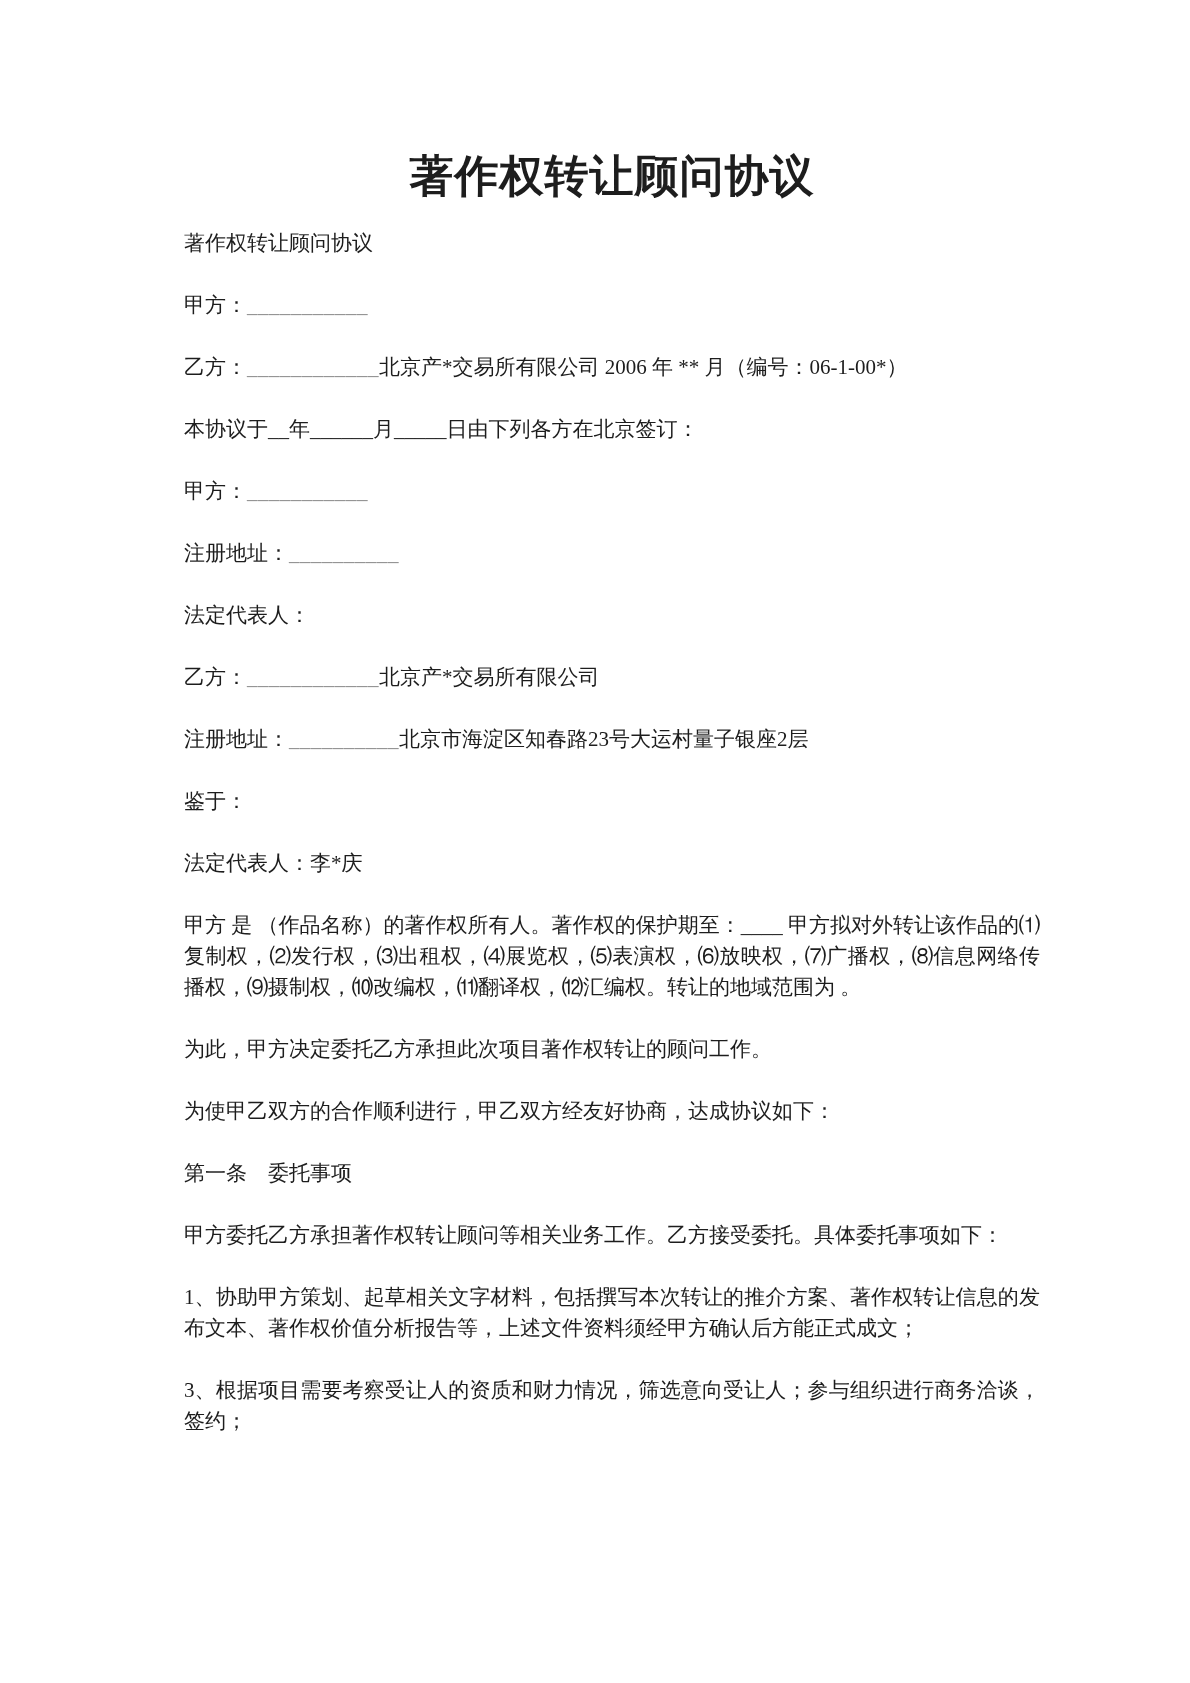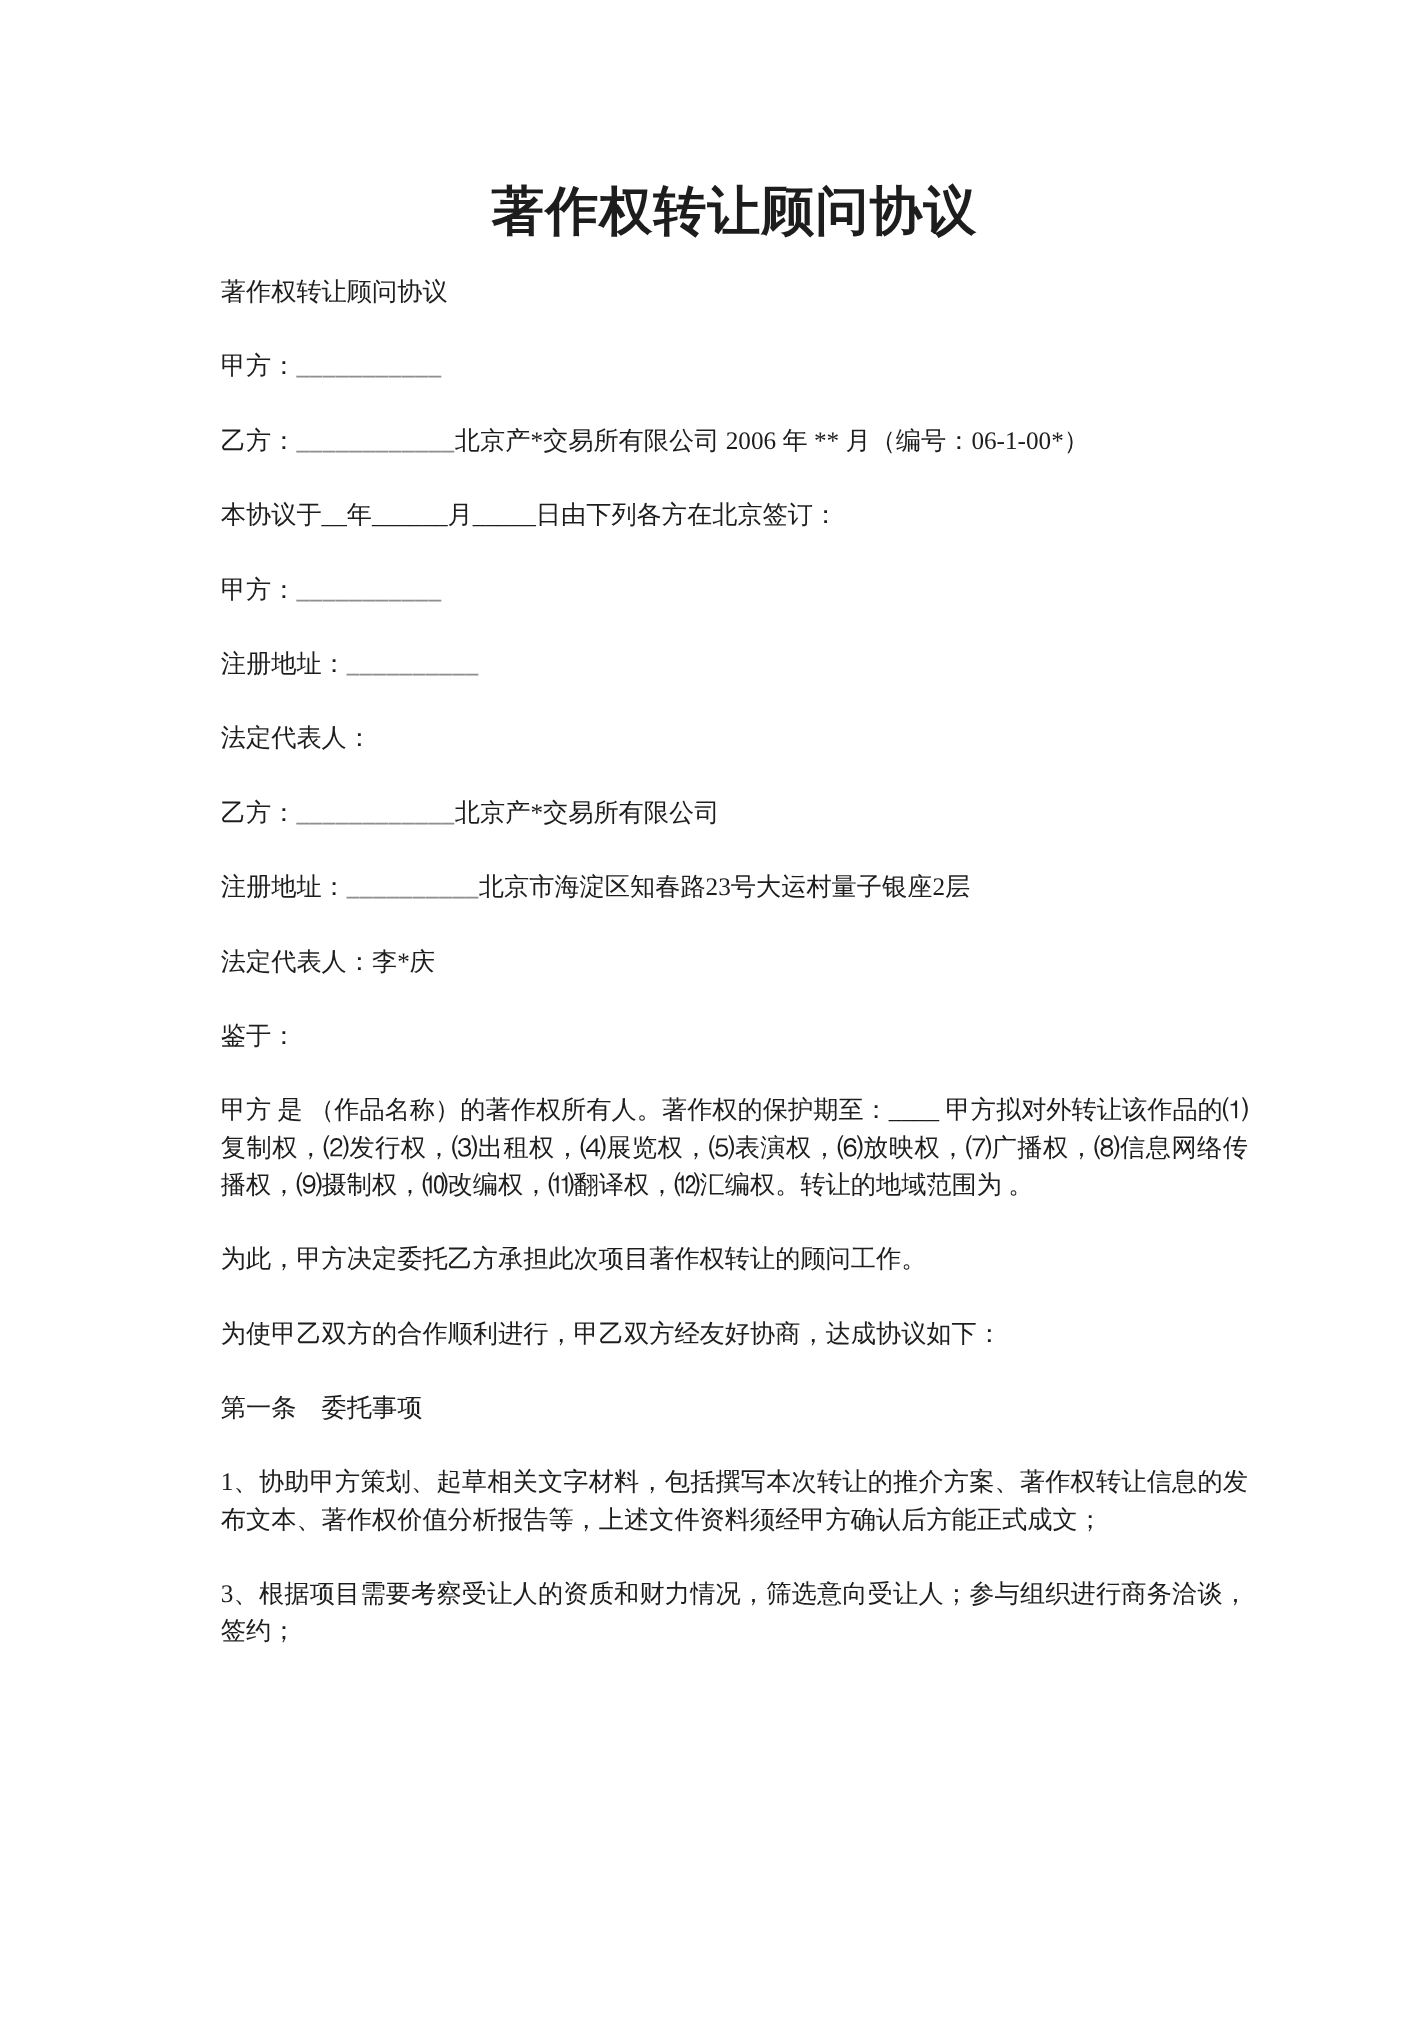--- a/index.html
+++ b/index.html
@@ -31,42 +31,42 @@
   .doc p {
     margin: 0 0 31px 0;
     font-size: 21px;
     line-height: 31px;
     text-align: justify;
     word-break: break-all;
   }
   .blank {
     color: #8f8f8f;
     letter-spacing: 0.5px;
-    font-weight: bold;
   }
 </style>
 </head>
 <body style="background: rgb(255, 255, 255); color: rgb(29, 29, 29);">
 
 <div class="page">
   <div class="doc">
     <h1 class="title">著作权转让顾问协议</h1>
     <div id="paragraphs">
         <p><span>著作权转让顾问协议</span></p>
         <p><span>甲方：</span><span class="blank" style="color: rgb(143, 143, 143);">___________</span></p>
         <p><span>乙方：</span><span class="blank" style="color: rgb(143, 143, 143);">____________</span><span>北京产*交易所有限公司 2006 年 ** 月（编号：06-1-00*）</span></p>
         <p><span>本协议于__年______月_____日由下列各方在北京签订：</span></p>
         <p><span>甲方：</span><span class="blank" style="color: rgb(143, 143, 143);">___________</span></p>
         <p><span>注册地址：</span><span class="blank" style="color: rgb(143, 143, 143);">__________</span></p>
         <p><span>法定代表人：</span></p>
         <p><span>乙方：</span><span class="blank" style="color: rgb(143, 143, 143);">____________</span><span>北京产*交易所有限公司</span></p>
         <p><span>注册地址：</span><span class="blank" style="color: rgb(143, 143, 143);">__________</span><span>北京市海淀区知春路23号大运村量子银座2层</span></p>
+        <p><span>鉴于：</span></p>
         <p><span>法定代表人：李*庆</span></p>
-        <p><span>鉴于：</span></p>
         <p><span>甲方 是 （作品名称）的著作权所有人。著作权的保护期至：____ 甲方拟对外转让该作品的⑴复制权，⑵发行权，⑶出租权，⑷展览权，⑸表演权，⑹放映权，⑺广播权，⑻信息网络传播权，⑼摄制权，⑽改编权，⑾翻译权，⑿汇编权。转让的地域范围为 。</span></p>
         <p><span>为此，甲方决定委托乙方承担此次项目著作权转让的顾问工作。</span></p>
         <p><span>为使甲乙双方的合作顺利进行，甲乙双方经友好协商，达成协议如下：</span></p>
         <p><span>第一条　委托事项</span></p>
+        <p><span>甲方委托乙方承担著作权转让顾问等相关业务工作。乙方接受委托。具体委托事项如下：</span></p>
         <p><span>1、协助甲方策划、起草相关文字材料，包括撰写本次转让的推介方案、著作权转让信息的发布文本、著作权价值分析报告等，上述文件资料须经甲方确认后方能正式成文；</span></p>
         <p><span>3、根据项目需要考察受让人的资质和财力情况，筛选意向受让人；参与组织进行商务洽谈，签约；</span></p>
       </div>
   </div>
 </div>
 
 </body></html>

